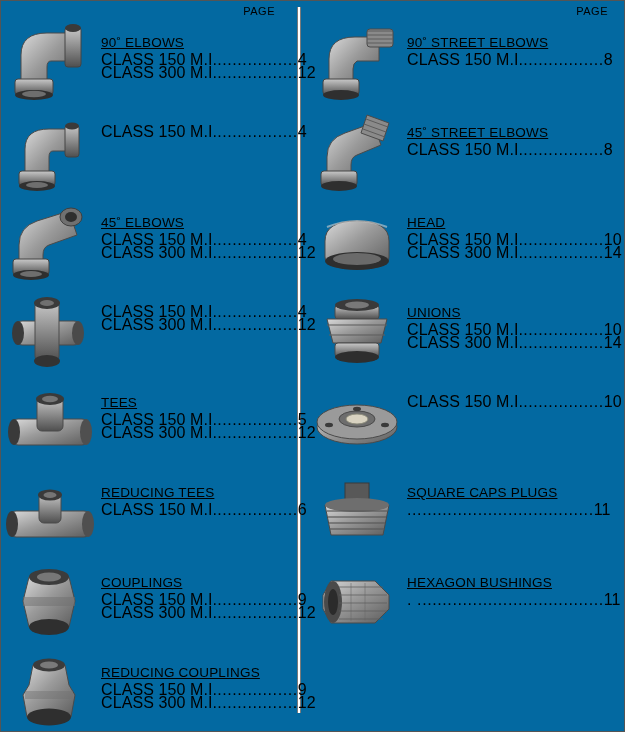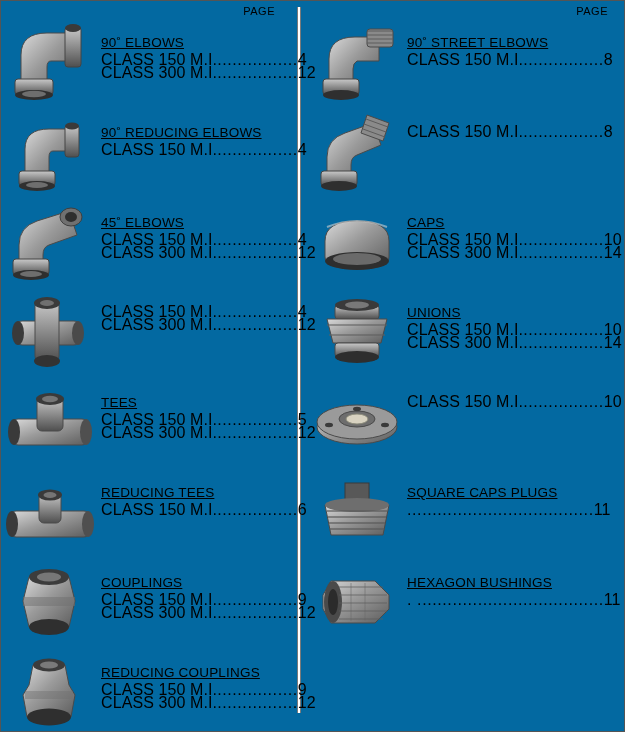--- a/index.html
+++ b/index.html
@@ -138,21 +138,20 @@
           <svg width="96" height="80" viewBox="0 0 96 80">
             <path d="M22 72 L22 38 Q22 18 46 18 L72 18 L72 40 L50 40 Q46 40 46 46 L46 72 Z" fill="url(#gA)" stroke="#4a4a4a" stroke-width="1"></path>
             <rect x="16" y="60" width="36" height="15" rx="3" fill="url(#gB)" stroke="#444" stroke-width="1"></rect>
             <rect x="62" y="14" width="14" height="32" rx="3" fill="url(#gB)" stroke="#444" stroke-width="1"></rect>
             <ellipse cx="34" cy="75" rx="18" ry="5" fill="#303030"></ellipse>
             <ellipse cx="34" cy="74" rx="11" ry="3" fill="#6e6e6e"></ellipse>
             <ellipse cx="69" cy="15" rx="7" ry="3.5" fill="#3a3a3a"></ellipse>
           </svg>
         </div>
         <div class="info">
-          <div class="title">90˚ REDUCING ELBOWS</div>
           <div class="line">
             <span class="cls">CLASS 150 M.I.</span><span class="dots">  ................</span><span>4</span>
           </div>
         </div>
       </div>
 
       <div class="item">
         <div class="thumb">
           <svg width="96" height="80" viewBox="0 0 96 80">
             <path d="M16 70 L16 44 Q16 26 34 20 L66 10 L74 34 L46 44 Q40 46 40 54 L40 70 Z" fill="url(#gA)" stroke="#4a4a4a" stroke-width="1"></path>
@@ -307,37 +306,38 @@
         <div class="thumb">
           <svg width="96" height="80" viewBox="0 0 96 80">
             <path d="M18 72 L18 46 Q18 28 36 22 L64 12 L72 34 L48 44 Q42 46 42 54 L42 72 Z" fill="url(#gA)" stroke="#4a4a4a"></path>
             <rect x="12" y="60" width="36" height="15" rx="3" fill="url(#gB)" stroke="#444"></rect>
             <ellipse cx="30" cy="75" rx="18" ry="5" fill="#2f2f2f"></ellipse>
             <path d="M58 4 L80 12 L74 30 L52 22 Z" fill="#8a8a8a" stroke="#4a4a4a"></path>
             <path d="M57 8 L79 16 M55 13 L77 21 M54 18 L76 26" stroke="#5c5c5c" stroke-width="1"></path>
           </svg>
         </div>
         <div class="info">
+          <div class="title">45˚ STREET ELBOWS</div>
           <div class="line">
             <span class="cls">CLASS 150 M.I.</span><span class="dots">  ................</span><span>8</span>
           </div>
         </div>
       </div>
 
       <div class="item">
         <div class="thumb">
           <svg width="96" height="80" viewBox="0 0 96 80">
             <path d="M16 40 Q16 20 48 20 Q80 20 80 40 L80 56 Q80 68 48 68 Q16 68 16 56 Z" fill="url(#gA)" stroke="#4a4a4a"></path>
             <ellipse cx="48" cy="60" rx="32" ry="9" fill="#2e2e2e"></ellipse>
             <ellipse cx="48" cy="58" rx="24" ry="6" fill="#6a6a6a"></ellipse>
             <path d="M18 26 Q48 14 78 26" fill="none" stroke="#d0d0d0" stroke-width="2" opacity="0.6"></path>
           </svg>
         </div>
         <div class="info">
-          <div class="title">CAPS</div>
+          <div class="title">HEAD</div>
           <div class="line">
             <span class="cls">CLASS 150 M.I.</span><span class="dots"> ................</span><span>10</span>
           </div>
           <div class="line">
             <span class="cls">CLASS 300 M.I.</span><span class="dots"> ................</span><span>14</span>
           </div>
         </div>
       </div>
 
       <div class="item">

